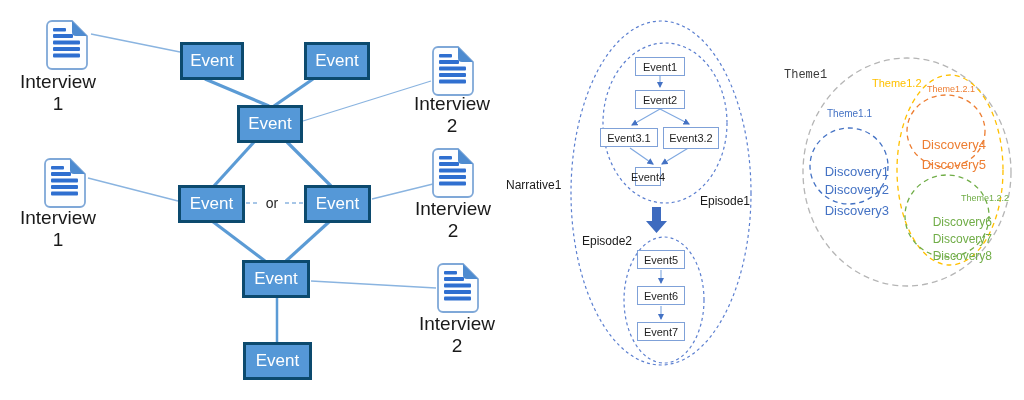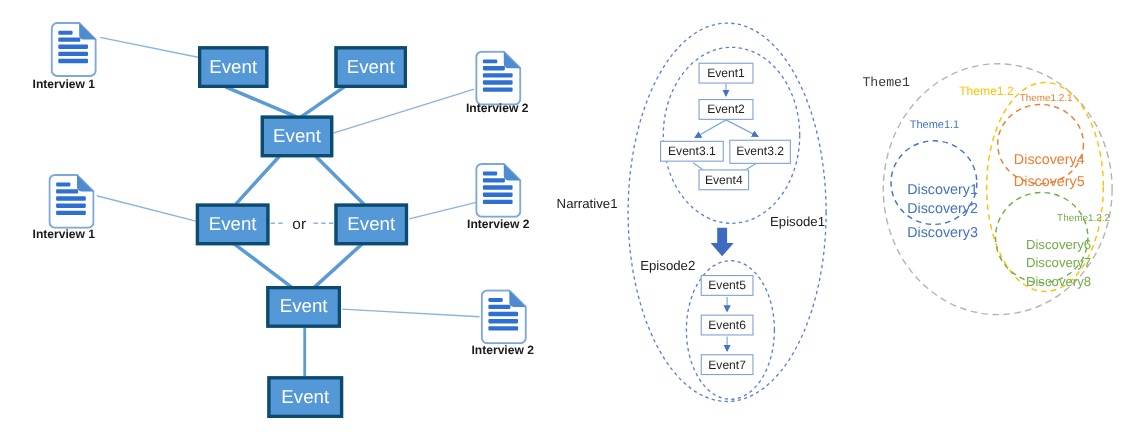--- a/index.html
+++ b/index.html
@@ -6,21 +6,21 @@
   .stage{position:relative;width:1024px;height:400px;background:#ffffff;overflow:hidden;
          font-family:"Liberation Sans",sans-serif;}
   svg.bg{position:absolute;left:0;top:0;}
   .abs{position:absolute;}
   .evbox{position:absolute;background:#5598D7;border:3px solid #0c4a6e;color:#ffffff;
          display:flex;align-items:center;justify-content:center;font-size:17px;
          box-sizing:border-box;}
   .mbox{position:absolute;background:#ffffff;border:1px solid #7FA1D8;color:#1f1f1f;
         display:flex;align-items:center;justify-content:center;font-size:11px;
         box-sizing:border-box;}
-  .doclbl{position:absolute;width:80px;text-align:center;font-size:11px;color:#1a1a1a;font-weight:bold;}
+  .doclbl{position:absolute;width:80px;text-align:center;font-size:19px;color:#1a1a1a;}
   .lbl{position:absolute;color:#1a1a1a;white-space:nowrap;}
   .or{font-size:14px;color:#262626;width:28px;text-align:center;}
   .mid-lbl{font-size:12px;}
   .t1{font-size:12px;color:#3B3B3B;font-family:Liberation Mono, monospace;}
   .t11{font-size:10px;color:#4472C4;}
   .t12{font-size:11px;color:#FFC000;}
   .t121{font-size:9px;color:#ED7D31;}
   .t122{font-size:9px;color:#70AD47;margin-top:25px;}
   .disc{position:absolute;width:80px;text-align:right;white-space:nowrap;margin-top:23px;}
   .disc.blue{color:#4472C4;font-size:13px;}
@@ -136,21 +136,21 @@
   <div class="evbox" style="left:304px;top:185px;width:67px;height:38px">Event</div>
   <div class="evbox" style="left:242px;top:260px;width:68px;height:38px">Event</div>
   <div class="evbox" style="left:243px;top:342px;width:69px;height:38px">Event</div>
 
   <div class="lbl or" style="left:258px;top:195px">or</div>
 
   <div class="mbox" style="left:635px;top:57px;width:50px;height:19px">Event1</div>
   <div class="mbox" style="left:635px;top:90px;width:50px;height:19px">Event2</div>
   <div class="mbox" style="left:600px;top:128px;width:58px;height:19px">Event3.1</div>
   <div class="mbox" style="left:663px;top:127px;width:56px;height:22px">Event3.2</div>
-  <div class="mbox" style="left:635px;top:154px;width:46px;height:19px">Event4</div>
+  <div class="mbox" style="left:635px;top:167px;width:26px;height:19px">Event4</div>
   <div class="mbox" style="left:637px;top:250px;width:48px;height:19px">Event5</div>
   <div class="mbox" style="left:637px;top:286px;width:48px;height:19px">Event6</div>
   <div class="mbox" style="left:637px;top:322px;width:48px;height:19px">Event7</div>
 
   <div class="lbl mid-lbl" style="left:506px;top:178px">Narrative1</div>
   <div class="lbl mid-lbl" style="left:700px;top:194px">Episode1</div>
   <div class="lbl mid-lbl" style="left:582px;top:234px">Episode2</div>
 
   <div class="lbl t1" style="left:784px;top:68px">Theme1</div>
   <div class="lbl t11" style="left:827px;top:108px">Theme1.1</div>

